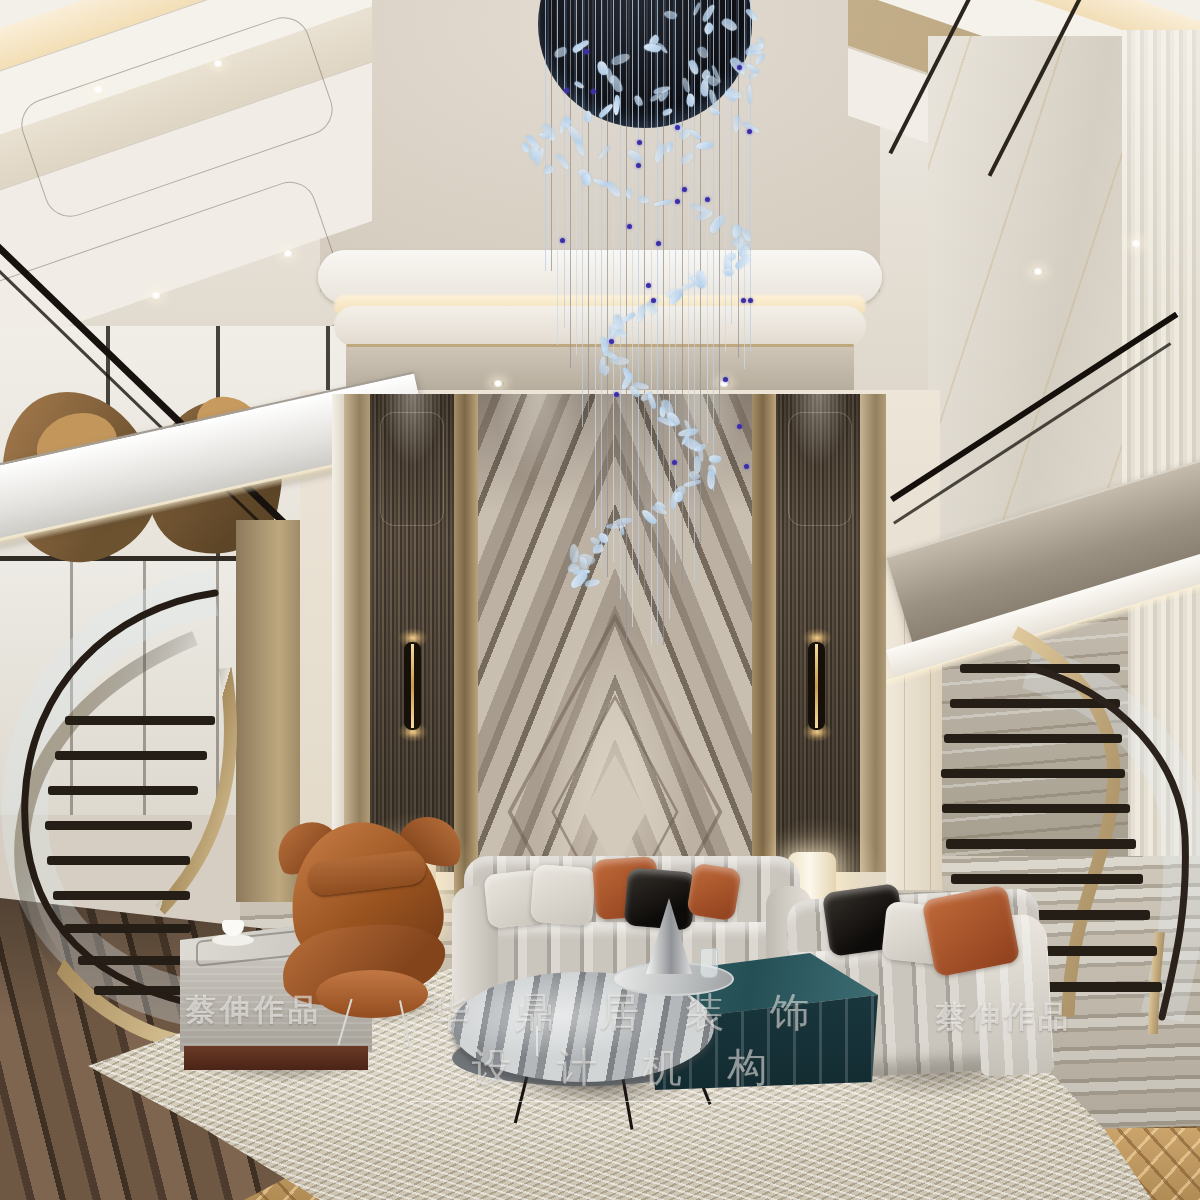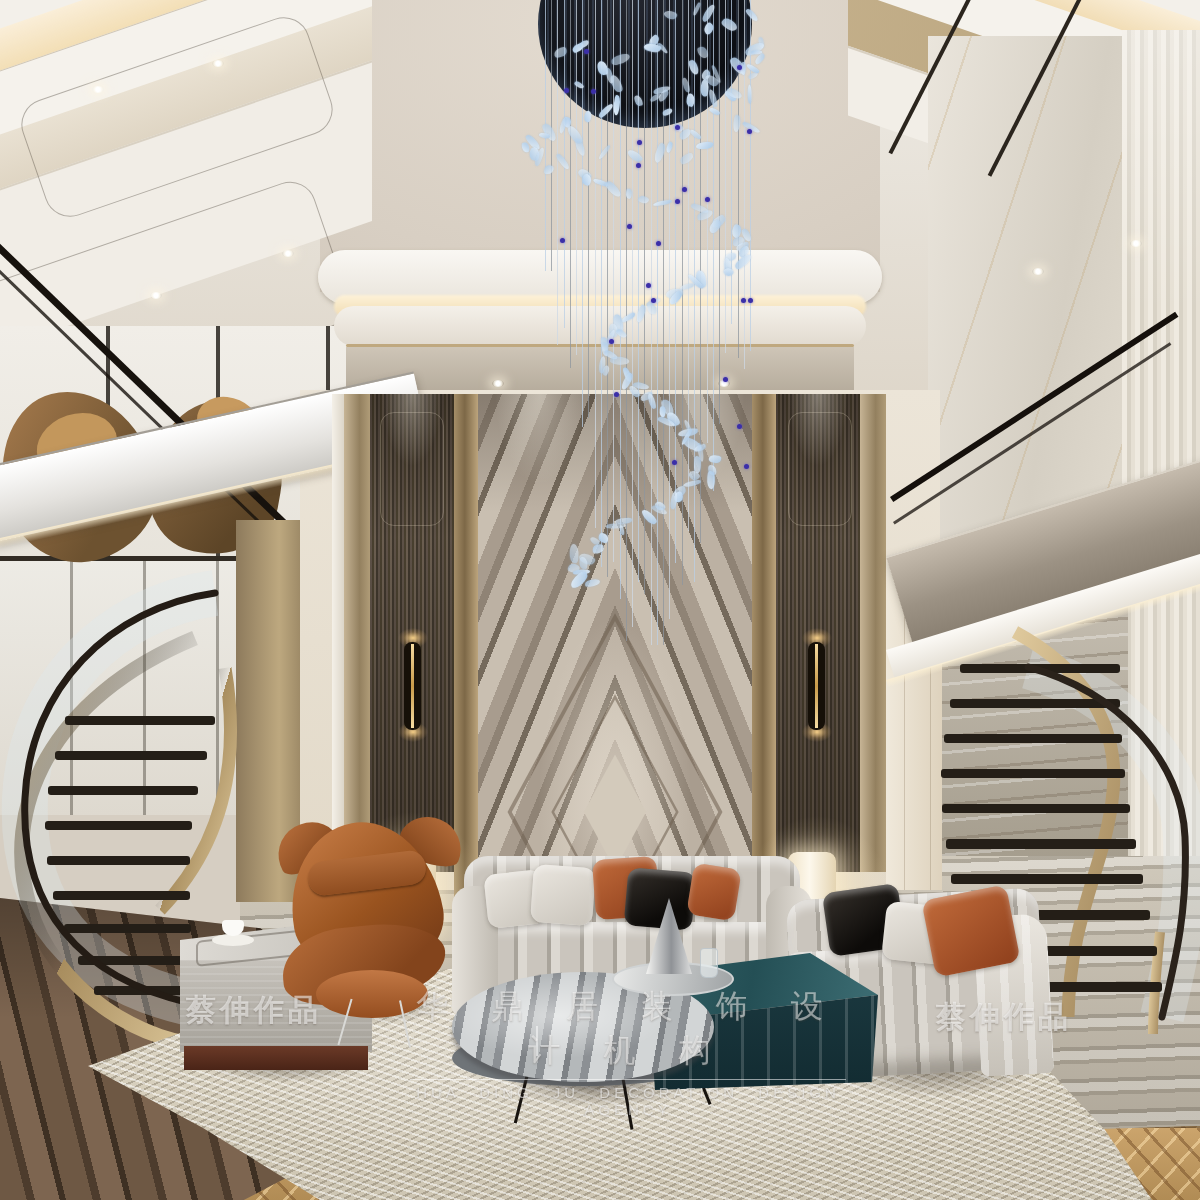--- a/index.html
+++ b/index.html
@@ -310,21 +310,21 @@
   .strand{position:absolute;top:0;width:1px;}
   .gpiece{position:absolute;border-radius:70% 30% 60% 40%;
     box-shadow:0 0 2px rgba(150,185,220,.65);}
   .bead{position:absolute;border-radius:50%;box-shadow:0 0 3px rgba(90,80,200,.8);}
 
   
   .wm{color:rgba(255,255,255,.55);text-shadow:0 1px 2px rgba(80,70,58,.35);z-index:30;white-space:nowrap;}
   #wmL{left:186px;top:990px;font-size:30px;letter-spacing:4px;font-weight:bold;}
   #wmR{left:936px;top:997px;font-size:30px;letter-spacing:4px;font-weight:bold;}
   #wmC{left:408px;top:985px;width:440px;text-align:center;z-index:30;}
-  #wmC .cn{display:block;font-size:32px;letter-spacing:17px;color:rgba(255,255,255,.5);
+  #wmC .cn{display:block;font-size:40px;letter-spacing:17px;color:rgba(255,255,255,.5);
     text-shadow:0 1px 2px rgba(80,70,58,.3);}
   #wmC .rule{display:block;width:436px;height:1px;margin:6px auto 4px;background:rgba(255,255,255,.55);}
   #wmC .en{display:block;font-size:15px;letter-spacing:4px;word-spacing:12px;color:rgba(255,255,255,.55);
     text-shadow:0 1px 2px rgba(80,70,58,.3);}
   #wmTick{left:536px;top:1026px;width:2px;height:30px;background:rgba(255,255,255,.5);z-index:31;}
 
   #vignette{left:0;top:0;width:1200px;height:1200px;z-index:25;pointer-events:none;
     background:radial-gradient(120% 120% at 50% 45%,transparent 70%,rgba(60,50,40,.18));}
 </style>
 </head>
@@ -755,17 +755,16 @@
       <div class="bead" style="left: 215.418px; top: 198.713px; width: 5px; height: 5px; background: rgb(59, 47, 168);"></div>
     </div>
 
   <div class="abs" id="vignette"></div>
 
   <div class="abs wm" id="wmL">蔡伸作品</div>
   <div class="abs wm" id="wmR">蔡伸作品</div>
   <div class="abs" id="wmC">
     <span class="cn">华 鼎 居 装 饰 设 计 机 构</span>
     <span class="rule"></span>
-    <span class="en">HUA DING JU DECORATION DESIGN AGENCY</span>
   </div>
   <div class="abs" id="wmTick"></div>
 
 </div>
 
 </body></html>

